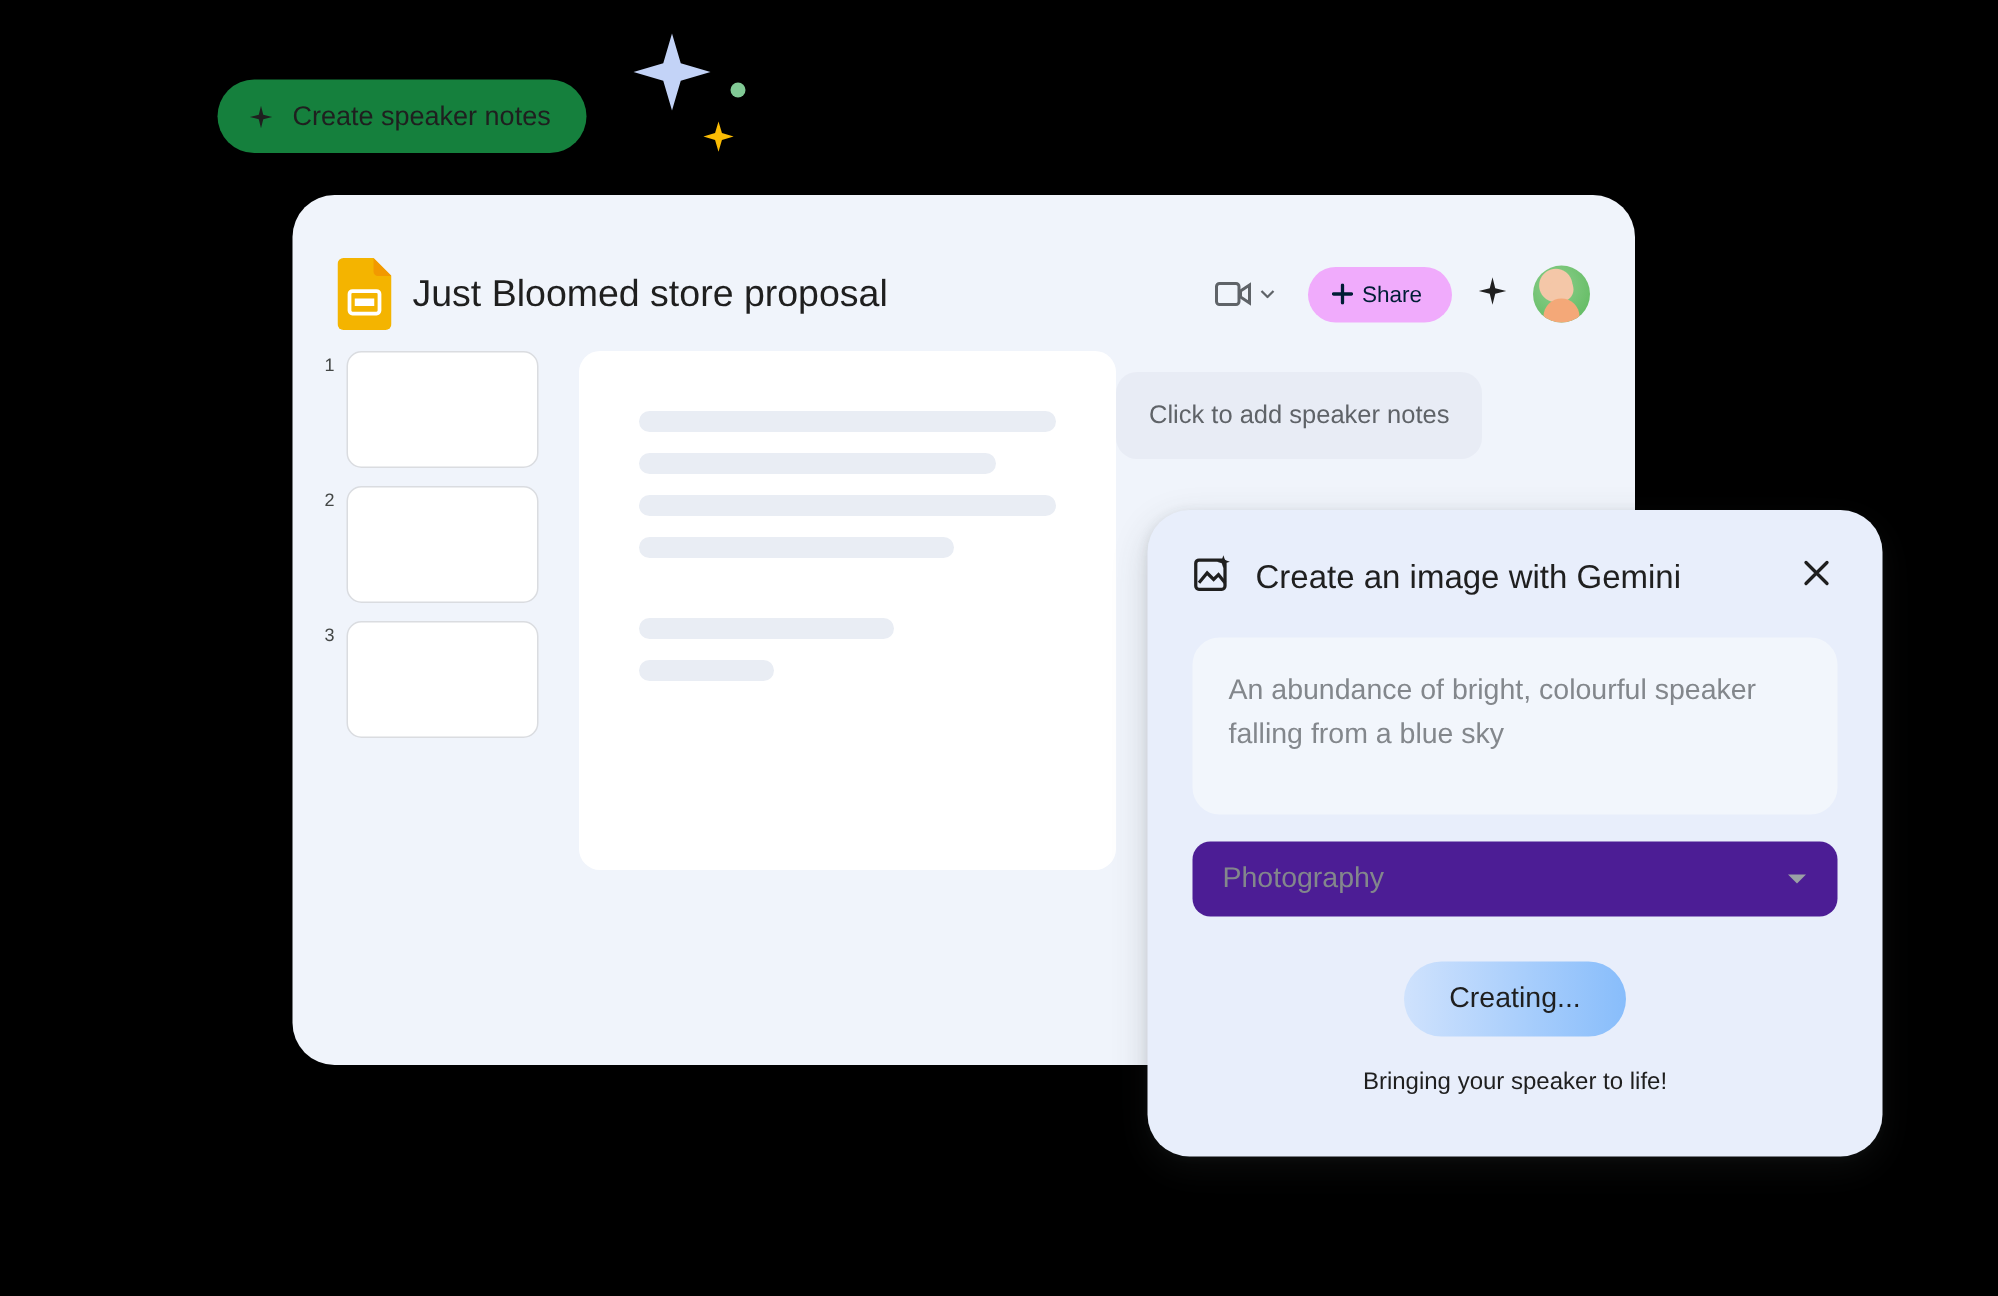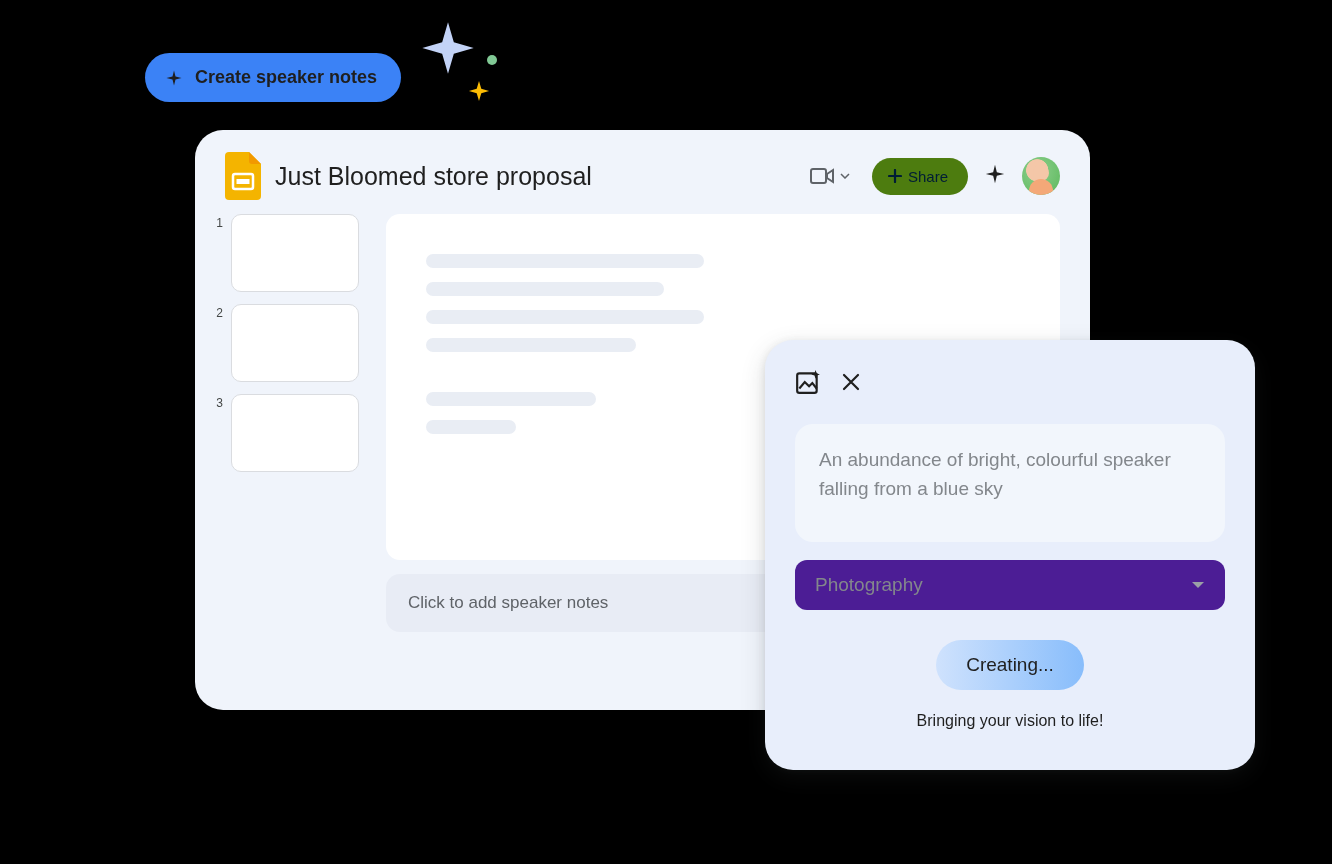--- a/index.html
+++ b/index.html
@@ -10,28 +10,27 @@
       height: 864px;
       position: relative;
       overflow: hidden;
     }
 
     
     .speaker-notes-pill {
       position: absolute;
       top: 53px;
       left: 145px;
-      background: #3b82f6;
+      background: #15803d;
       border-radius: 28px;
       padding: 14px 24px 14px 20px;
       display: flex;
       align-items: center;
       gap: 12px;
       cursor: pointer;
-      font-weight: bold;
     }
     .spark-small {
       width: 18px;
       height: 18px;
       display: inline-flex;
       align-items: center;
       justify-content: center;
     }
     .speaker-notes-pill span.text {
       font-size: 18px;
@@ -77,20 +76,21 @@
       border-radius: 28px;
       box-shadow: 0 1px 3px rgba(0,0,0,0.04);
       padding: 0;
     }
 
     .app-header {
       display: flex;
       align-items: center;
       padding: 22px 30px 14px 30px;
       gap: 14px;
+      margin-top: 20px;
     }
 
     .slides-logo {
       width: 36px;
       height: 48px;
       flex-shrink: 0;
     }
 
     .doc-title {
       font-size: 25px;
@@ -108,21 +108,21 @@
     .video-btn {
       display: flex;
       align-items: center;
       gap: 6px;
       padding: 6px;
       cursor: pointer;
       color: #5f6368;
     }
 
     .share-btn {
-      background: #4d7c0f;
+      background: #f0abfc;
       border: none;
       border-radius: 40px;
       padding: 10px 20px 10px 16px;
       display: flex;
       align-items: center;
       gap: 6px;
       font-size: 15px;
       color: #001d35;
       cursor: pointer;
       font-family: inherit;
@@ -189,21 +189,21 @@
       width: 128px;
       height: 78px;
       background: #fff;
       border: 1px solid #dadce0;
       border-radius: 10px;
     }
 
     .canvas-area {
       flex: 1;
       display: flex;
-      flex-direction: column;
+      flex-direction: row;
       text-align: center;
     }
 
     .slide-canvas {
       background: #fff;
       border-radius: 14px;
       height: 346px;
       padding: 40px 40px;
     }
 
@@ -404,20 +404,21 @@
 
 <div class="gemini-panel">
   <div class="gemini-header">
     <span>
       <svg width="26" height="26" viewBox="0 0 24 24">
         <rect x="2" y="4" width="18" height="18" rx="2" fill="none" stroke="#1f1f1f" stroke-width="2"></rect>
         <path d="M4 18 L9 12 L13 16 L16 13 L20 18" fill="none" stroke="#1f1f1f" stroke-width="2"></path>
         <path fill="#1f1f1f" d="M19 1 L20 4 L23 5 L20 6 L19 9 L18 6 L15 5 L18 4 Z"></path>
       </svg>
     </span>
+    <div class="gemini-title">Create an image with Gemini</div>
     <span class="close-btn">
       <svg width="20" height="20" viewBox="0 0 20 20">
           <path d="M3 3 L17 17 M17 3 L3 17" stroke="#1f1f1f" stroke-width="2.2" stroke-linecap="round"></path>
         </svg>
     </span>
   </div>
 
   <div class="prompt-box">
     <div class="prompt-text">An abundance of bright, colourful speaker falling from a blue sky</div>
   </div>
@@ -427,15 +428,15 @@
     <svg width="14" height="8" viewBox="0 0 14 8">
         <path d="M1 1 L7 7 L13 1 Z" fill="#9aa0a6"></path>
       </svg>
   </div>
 
   <button class="creating-btn">
     <span>Creating...</span>
   </button>
 
   <div class="status-lines">
-    <div class="l1">Bringing your vision to life!</div>
+    <div class="l1">Bringing your speaker to life!</div>
   </div>
 </div>
 
 </body></html>

